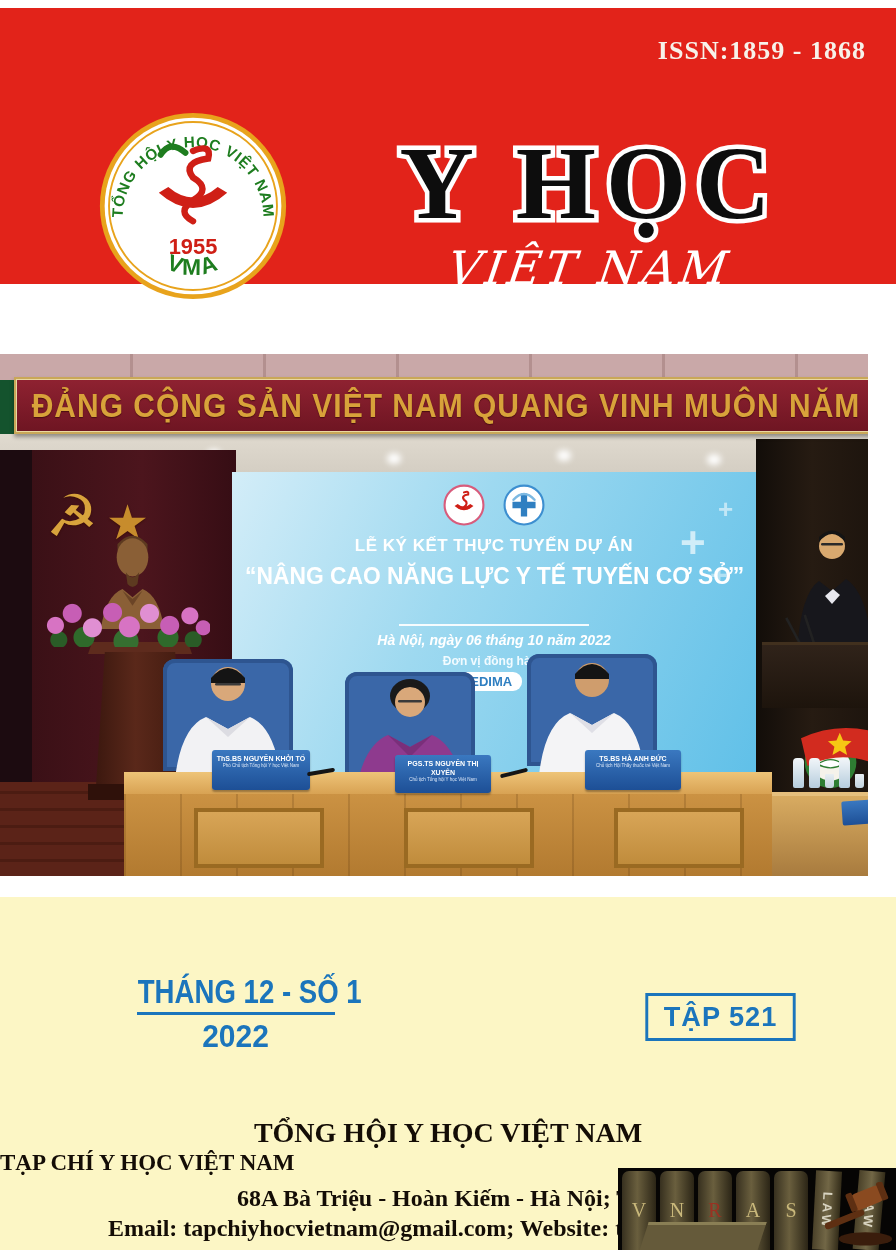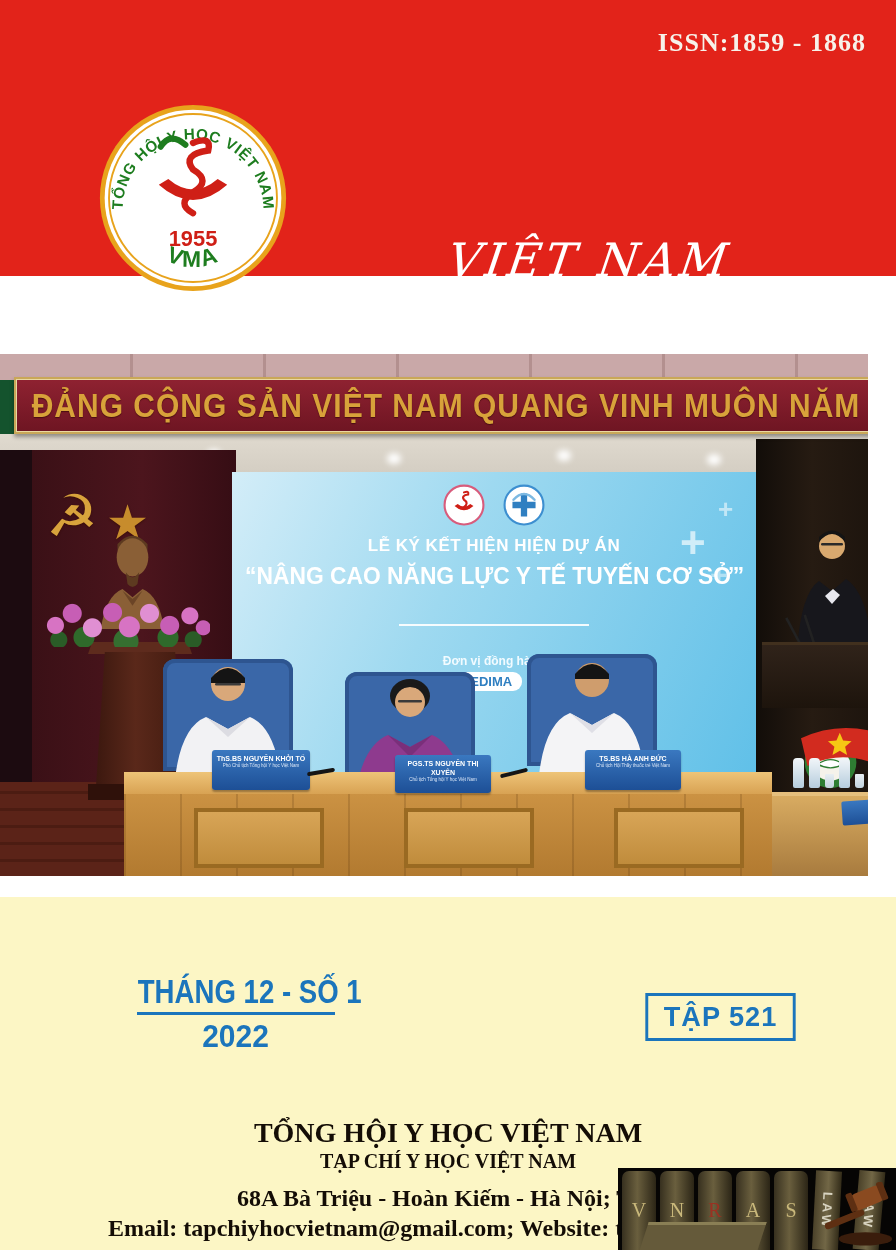--- a/index.html
+++ b/index.html
@@ -1,20 +1,20 @@
 <!DOCTYPE html>
 <html><head>
 <meta charset="utf-8">
 <style>
   html,body{margin:0;padding:0;background:#ffffff;}
   .page{position:relative;width:896px;height:1250px;overflow:hidden;
         font-family:"Liberation Sans","DejaVu Sans",sans-serif;}
 
   
-  .masthead{position:absolute;left:0;top:0;width:896px;height:276px;background:#e2231a;}
+  .masthead{position:absolute;left:0;top:8px;width:896px;height:276px;background:#e2231a;}
   .issn{position:absolute;top:28px;right:30px;font:bold 26px "Liberation Serif","DejaVu Serif",serif;
         color:#f7f2ea;letter-spacing:1px;}
   .vma-logo{position:absolute;left:98px;top:103px;width:190px;height:190px;}
   .oval{position:absolute;left:370px;top:55px;width:205px;height:82px;background:#ffffff;
         border-radius:50%;display:flex;align-items:center;justify-content:center;}
   .oval span{font:bold 35px "Liberation Sans",sans-serif;color:#2aa9de;letter-spacing:2px;
         text-shadow:1.5px 1.5px 0 #1b3f7e,-1px -1px 0 #1b3f7e,1px -1px 0 #1b3f7e,-1px 1px 0 #1b3f7e;}
   .title-yhoc{position:absolute;left:340px;top:116px;width:500px;text-align:center;
         font:bold 103px "Liberation Serif","DejaVu Serif",serif;color:#0d0d0d;
         letter-spacing:10px;white-space:nowrap;
@@ -145,21 +145,21 @@
   .month-block{position:absolute;left:128px;top:78px;width:215px;text-align:center;color:#1b75bc;}
   .month-no{font:bold 30px "Liberation Sans",sans-serif;white-space:nowrap;transform:scaleX(.92) scaleY(1.08);
         display:inline-block;}
   .month-rule{width:198px;height:3px;background:#1b75bc;margin:3px auto 4px auto;}
   .month-year{font:bold 30px "Liberation Sans",sans-serif;transform:scaleY(1.05);display:inline-block;}
   .volume-box{position:absolute;left:643px;top:96px;border:3px solid #1b75bc;padding:5px 16px;
         font:bold 28px "Liberation Sans",sans-serif;color:#1b75bc;letter-spacing:1px;
         transform:scaleX(.97);white-space:nowrap;}
   .f-line{position:absolute;color:#140d06;font-family:"Liberation Serif","DejaVu Serif",serif;font-weight:bold;white-space:nowrap;}
   .f1{left:0;width:896px;text-align:center;top:220px;font-size:28px;}
-  .f2{left:0;width:896px;text-align:center;top:253px;font-size:20px;}
+  .f2{left:0;width:896px;text-align:left;top:253px;font-size:23px;}
   .f3{left:237px;top:288px;font-size:24px;}
   .f4{left:108px;top:318px;font-size:24px;}
 
   
   .watermark{position:absolute;left:618px;top:271px;width:278px;height:82px;background:#060504;overflow:hidden;z-index:5;}
   .wm-spine{position:absolute;top:3px;bottom:0;width:34px;border-radius:7px 7px 0 0;
         background:linear-gradient(90deg,#37301f,#6a5f3e 45%,#2b2516);display:flex;align-items:center;justify-content:center;}
   .wm-s1{left:4px;} .wm-s2{left:42px;} .wm-s3{left:80px;} .wm-s4{left:118px;} .wm-s5{left:156px;}
   .wm-spine span{font:20px "Liberation Serif",serif;color:#c9b87b;}
   .wm-s3 span{color:#9a3122;}
@@ -190,20 +190,21 @@
       <path d="M32,43 Q50,59 68,43 L63,40 Q50,51 37,40 Z" fill="#cf1f16"></path>
       <path d="M50,21 q10,-4 8,4 q-14,2 -8,10 q10,6 0,12 q-9,6 0,11" fill="none" stroke="#cf1f16" stroke-width="3.4" stroke-linecap="round"></path>
       <path d="M46,22 q-8,-7 -13,1" stroke="#1e7d1f" stroke-width="3.2" fill="none" stroke-linecap="round"></path>
       <text x="50" y="75" text-anchor="middle" font-size="11.5" font-weight="bold" fill="#cf1f16" font-family="Liberation Sans, sans-serif">1955</text>
       <path id="lgbot" d="M 27,76 A 31,31 0 0 0 73,76" fill="none"></path>
       <text font-size="12" font-weight="bold" fill="#1e7d1f" font-family="Liberation Sans, sans-serif" letter-spacing="1">
         <textPath href="#lgbot" xlink:href="#lgbot" startOffset="50%" text-anchor="middle">VMA</textPath>
       </text>
     </svg>
 
+    <div class="title-yhoc">Y HỌC</div>
     <div class="title-script">VIỆT NAM</div>
     <div class="subtitle">VIETNAM MEDICAL JOURNAL</div>
   </header>
 
   <section class="photo">
     <div class="p-ceiling"></div>
     <div class="p-banner">
       <span>ĐẢNG CỘNG SẢN VIỆT NAM QUANG VINH MUÔN NĂM</span>
     </div>
     <div class="p-ceiling2"></div>
@@ -232,23 +233,24 @@
           <circle cx="20" cy="20" r="18.5" fill="#ffffff" stroke="#d85c7c" stroke-width="2"></circle>
           <path d="M11,21 Q20,29 29,21 L26,19 Q20,24 14,19 Z" fill="#cf1f16"></path>
           <path d="M20,8 q5,-2 4,2 q-7,1 -4,5 q5,3 0,7" fill="none" stroke="#cf1f16" stroke-width="2" stroke-linecap="round"></path>
         </svg>
         <svg class="bd-logo" viewBox="0 0 40 40">
           <circle cx="20" cy="20" r="18.5" fill="#ffffff" stroke="#3d8fd0" stroke-width="2"></circle>
           <path d="M17,9 h6 v8 h8 v6 h-8 v8 h-6 v-8 h-8 v-6 h8 Z" fill="#2f7fc1"></path>
           <path d="M10,15 q10,-11 20,0" fill="none" stroke="#7db9e2" stroke-width="2.4" stroke-linecap="round"></path>
         </svg>
       </div>
-      <div class="bd-line1">LỄ KÝ KẾT HIỆN HIỆN DỰ ÁN</div>
+      <div class="bd-line1">LỄ KÝ KẾT THỰC TUYẾN DỰ ÁN</div>
       <div class="bd-line2">“NÂNG CAO NĂNG LỰC Y TẾ TUYẾN CƠ SỞ”</div>
       <div class="bd-divider"></div>
+      <div class="bd-line4">Hà Nội, ngày 06 tháng 10 năm 2022</div>
       <div class="bd-line5">Đơn vị đồng hành</div>
       <div class="bd-sponsors">
         <span class="sp-y360">
           <span class="sp-heart"></span>
           <span>Y360</span>
         </span>
         <span class="sp-hedima">HEDIMA</span>
         <span class="sp-youmed">
           <span class="sp-pin"></span>
           <span>YouMed</span>

